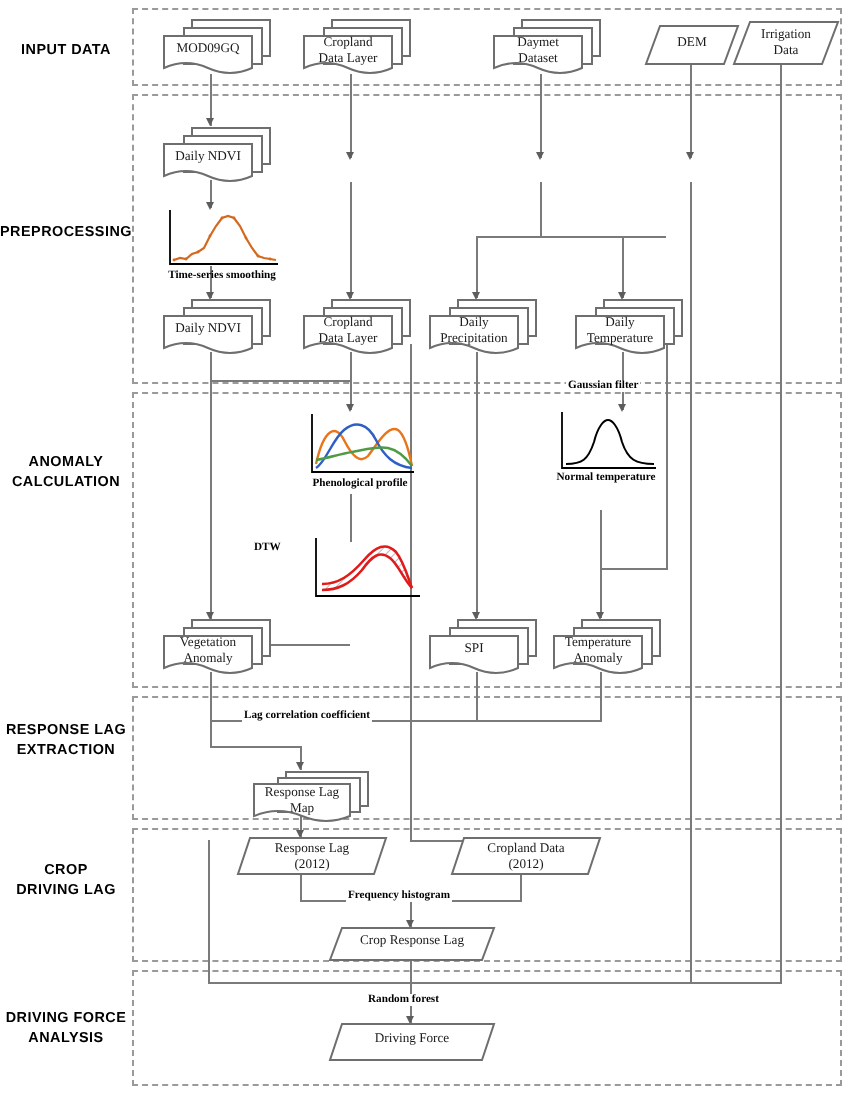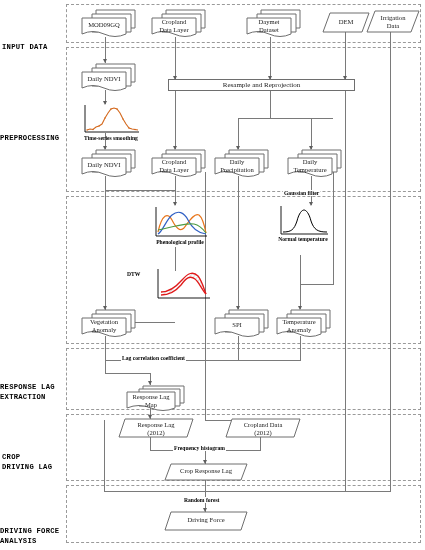--- a/index.html
+++ b/index.html
@@ -3,25 +3,24 @@
 <meta charset="utf-8">
 <style>
   html,body{margin:0;padding:0;background:#ffffff;}
   body{width:425px;height:550px;overflow:hidden;
        font-family:"Liberation Serif",serif;color:#000;}
   #canvas{position:relative;width:425px;height:550px;}
 
   
   .stage-label{
     position:absolute;
-    font-family:Liberation Mono, monospace;
+    font-family:Liberation Sans, sans-serif;
     font-weight:bold;font-size:7.2px;letter-spacing:.25px;
-    line-height:1.35;color:#000;
+    text-align:center;line-height:1.35;color:#000;
     white-space:pre-line;
-    margin-top:23px;
   }
 
   
   .stage-box{
     position:absolute;
     border:1.2px dashed #9a9a9a;
     box-sizing:border-box;
     background:transparent;
   }
 
@@ -74,20 +73,22 @@
 
   <div class="stage-box" style="left:66px;top:4px;width:355px;height:39px;"></div>
   <div class="stage-box" style="left:66px;top:47px;width:355px;height:145px;"></div>
   <div class="stage-box" style="left:66px;top:196px;width:355px;height:148px;"></div>
   <div class="stage-box" style="left:66px;top:348px;width:355px;height:62px;"></div>
   <div class="stage-box" style="left:66px;top:414px;width:355px;height:67px;"></div>
   <div class="stage-box" style="left:66px;top:485px;width:355px;height:58px;"></div>
 
   <div class="stage-label" style="left:2px;top:20px;width:62px;">INPUT DATA</div>
   <div class="stage-label" style="left:0px;top:111px;width:66px;">PREPROCESSING</div>
+  <div class="stage-label" style="left:2px;top:226px;width:62px;">ANOMALY
+CALCULATION</div>
   <div class="stage-label" style="left:0px;top:360px;width:66px;">RESPONSE LAG
 EXTRACTION</div>
   <div class="stage-label" style="left:2px;top:430px;width:62px;">CROP
 DRIVING LAG</div>
   <div class="stage-label" style="left:0px;top:504px;width:66px;">DRIVING FORCE
 ANALYSIS</div>
 
   <div class="ln lnv" style="left:105px;top:37px;height:26px;"></div>
   <div class="arrow" style="left:102.9px;top:59px;"></div>
 
@@ -221,23 +222,20 @@
 
   <div class="docstack" style="left:80px;top:62px;">
     <svg width="58" height="32" viewBox="0 0 58 32">
       <path d="M16 2 H55 V20 H16 Z" fill="#fff" stroke="#6e6e6e" stroke-width="1"></path>
       <path d="M12 6 H51 V24 H12 Z" fill="#fff" stroke="#6e6e6e" stroke-width="1"></path>
       <path d="M2 10 H46 V26 q-11 5 -22 0 q-11 -5 -22 0 Z" fill="#fff" stroke="#6e6e6e" stroke-width="1"></path>
     </svg>
     <div class="doc-label" style="top:13px;width:48px;left:0px;">Daily NDVI</div>
   </div>
 
-  <div class="rect" style="left:168px;top:79px;width:187px;height:12px;">
-    <span>Resample and Reprojection</span>
-  </div>
 
   <div class="thumb" style="left:81px;top:104px;">
     <svg width="60" height="32" viewBox="0 0 60 32">
       <path d="M4 1 V28 H58" fill="none" stroke="#000" stroke-width="0.9"></path>
       <polyline points="6,26 9,25 12,25.5 15,23 18,22 21,20 24,14 27,9 30,5 33,4 36,5 39,9 42,15 45,20 48,24 51,25 54,25.5 57,26" fill="none" stroke="#d4691e" stroke-width="1.1"></polyline>
       <circle cx="6" cy="26" r="0.7" fill="#d4691e"></circle>
         <circle cx="12" cy="25.5" r="0.7" fill="#d4691e"></circle>
       <circle cx="18" cy="22" r="0.7" fill="#d4691e"></circle>
         <circle cx="24" cy="14" r="0.7" fill="#d4691e"></circle>
       <circle cx="30" cy="5" r="0.7" fill="#d4691e"></circle>

